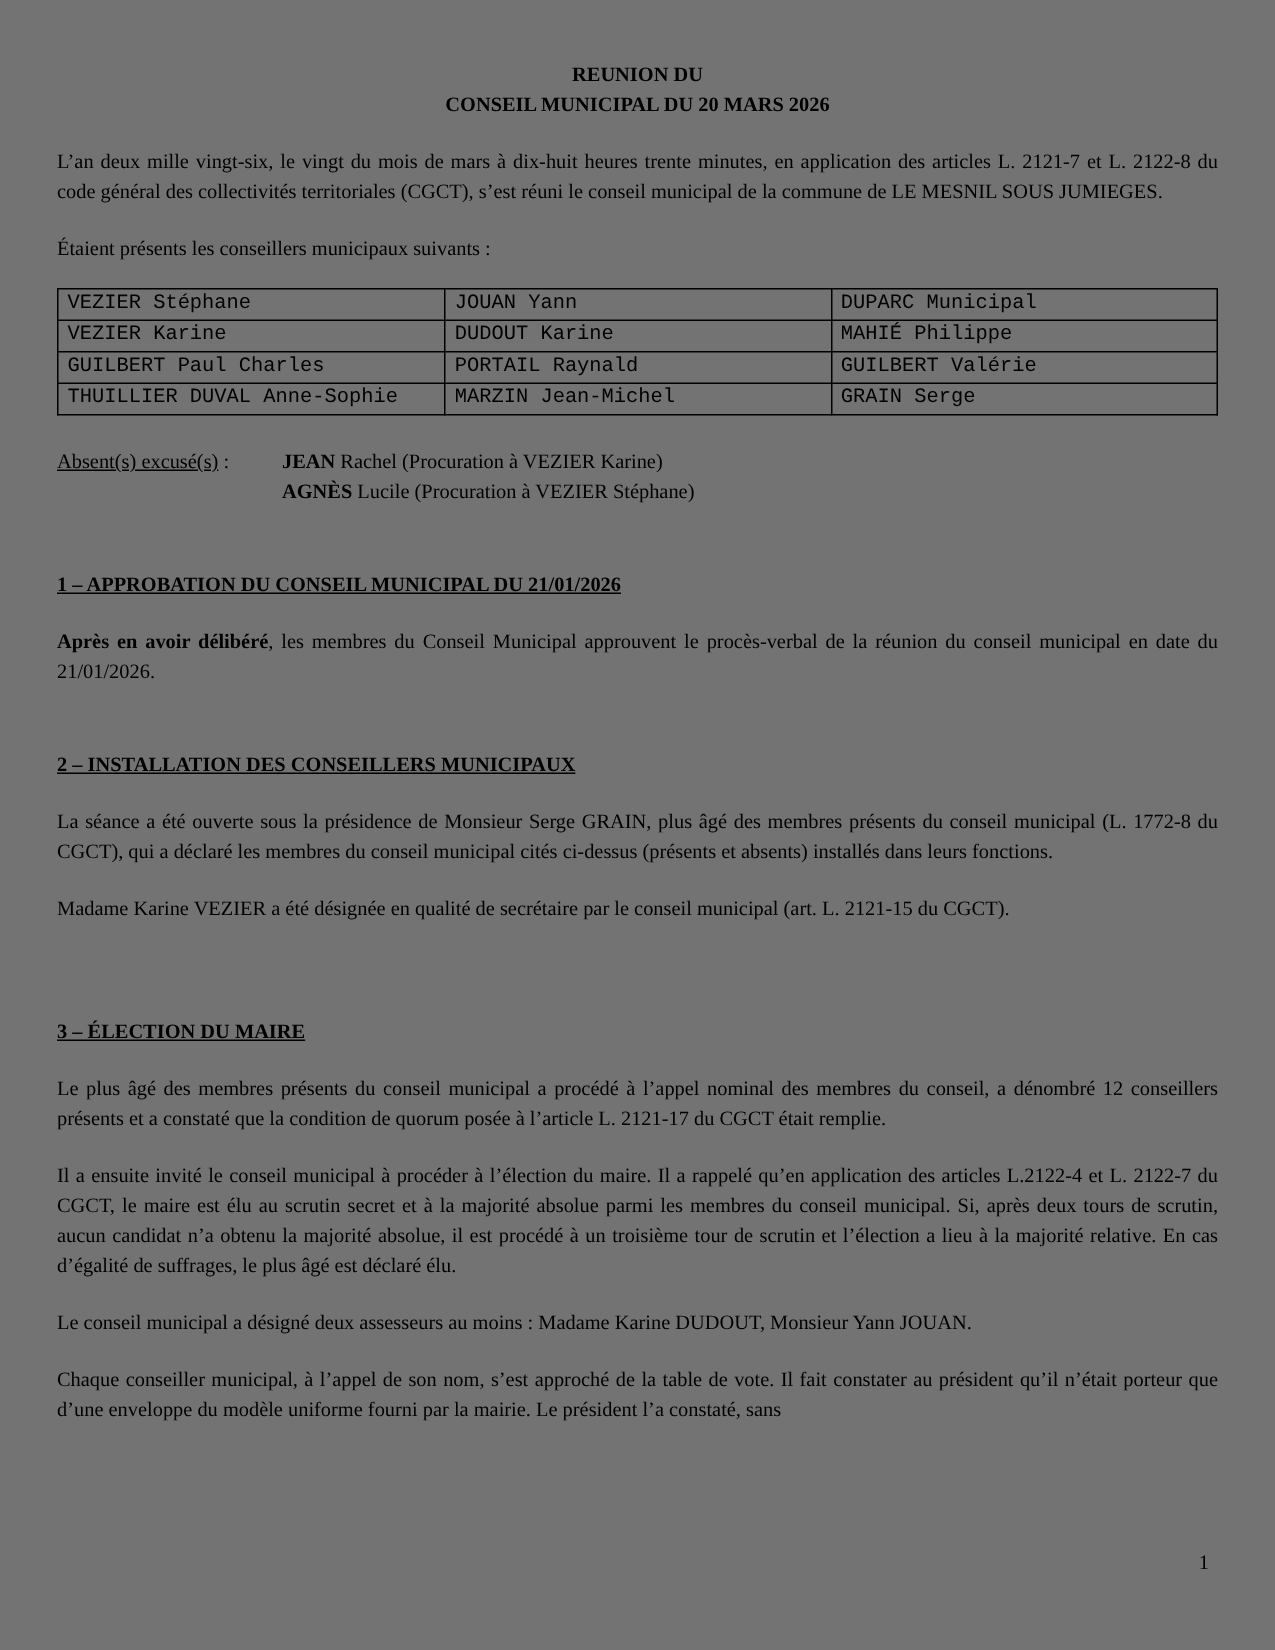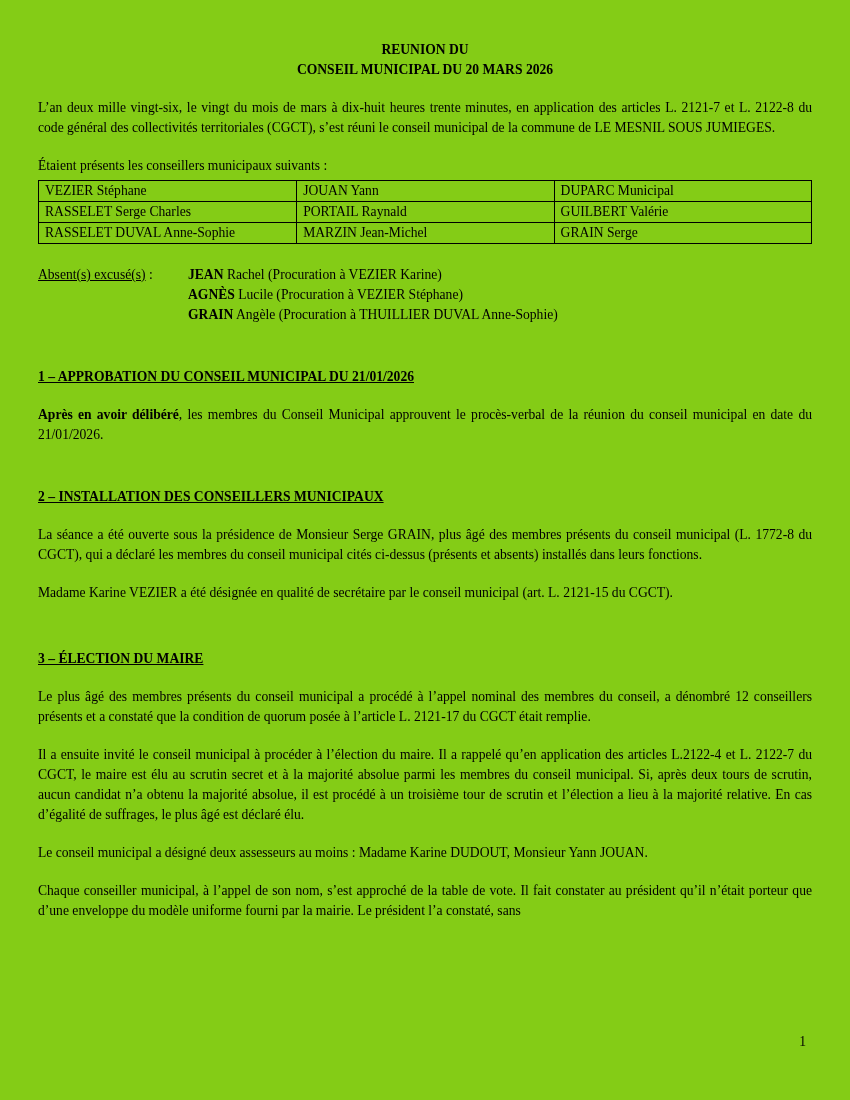--- a/index.html
+++ b/index.html
@@ -2,41 +2,42 @@
 <html><head>
 <meta charset="utf-8">
 <style>
   * { margin: 0; padding: 0; box-sizing: border-box; }
   html, body { background: #ffffff; }
   .page {
     width: 850px;
     height: 1100px;
     position: relative;
     margin: 0 auto;
-    background: #84cc16;
+    background: #737373;
     color: #000000;
     font-family: "Liberation Serif", serif;
     font-size: 13.6px;
     line-height: 20px;
     padding: 40px 38px 0 38px;
     overflow: hidden;
   }
   .doc-title {
     text-align: center;
     font-weight: bold;
   }
   p.body {
     text-align: justify;
     margin-top: 18px;
   }
   .gap-large { margin-top: 38px; }
   table.attendance {
     border-collapse: collapse;
     width: 100%;
-    margin-top: 4px;
+    margin-top: 16px;
+    font-family: Liberation Mono, monospace;
   }
   table.attendance td {
     border: 1px solid #000000;
     padding: 0 6px;
     height: 20.5px;
     vertical-align: middle;
   }
   table.attendance td.c1 { width: 33.4%; }
   table.attendance td.c2 { width: 33.3%; }
   table.attendance td.c3 { width: 33.3%; }
@@ -51,21 +52,21 @@
   .absents-label { text-decoration: underline; }
   .absent-line { white-space: nowrap; }
   .bold { font-weight: bold; }
   h2.sec {
     font-size: 13.6px;
     line-height: 20px;
     font-weight: bold;
     text-decoration: underline;
     margin-top: 42px;
   }
-  h2.sec3-gap { margin-top: 46px; }
+  h2.sec3-gap { margin-top: 62px; }
   .page-num {
     position: absolute;
     right: 44px;
     bottom: 48px;
     font-size: 13.6px;
   }
 </style>
 </head>
 <body>
 
@@ -81,38 +82,42 @@
   <p class="body">Étaient présents les conseillers municipaux suivants :</p>
 
   <table class="attendance">
     <tbody>
       <tr>
         <td class="c1">VEZIER Stéphane</td>
         <td class="c2">JOUAN Yann</td>
         <td class="c3">DUPARC Municipal</td>
       </tr>
       <tr>
-        <td class="c1">RASSELET Serge Charles</td>
+        <td class="c1">VEZIER Karine</td>
+        <td class="c2">DUDOUT Karine</td>
+        <td class="c3">MAHIÉ Philippe</td>
+      </tr>
+      <tr>
+        <td class="c1">GUILBERT Paul Charles</td>
         <td class="c2">PORTAIL Raynald</td>
         <td class="c3">GUILBERT Valérie</td>
       </tr>
       <tr>
-        <td class="c1">RASSELET DUVAL Anne-Sophie</td>
+        <td class="c1">THUILLIER DUVAL Anne-Sophie</td>
         <td class="c2">MARZIN Jean-Michel</td>
         <td class="c3">GRAIN Serge</td>
       </tr>
     </tbody>
   </table>
 
   <div class="absents">
     <div class="absents-label-wrap"><span class="absents-label">Absent(s) excusé(s)</span><span> :</span></div>
     <div class="absents-list">
       <div class="absent-line"><span class="bold">JEAN</span><span> Rachel (Procuration à VEZIER Karine)</span></div>
       <div class="absent-line"><span class="bold">AGNÈS</span><span> Lucile (Procuration à VEZIER Stéphane)</span></div>
-      <div class="absent-line"><span class="bold">GRAIN</span><span> Angèle (Procuration à THUILLIER DUVAL Anne-Sophie)</span></div>
     </div>
   </div>
 
   <h2 class="sec">1 – APPROBATION DU CONSEIL MUNICIPAL DU 21/01/2026</h2>
 
   <p class="body"><span class="bold">Après en avoir délibéré</span><span>, les membres du Conseil Municipal approuvent le procès-verbal de la réunion du conseil municipal en date du 21/01/2026.</span></p>
 
   <h2 class="sec">2 – INSTALLATION DES CONSEILLERS MUNICIPAUX</h2>
 
   <p class="body">La séance a été ouverte sous la présidence de Monsieur Serge GRAIN, plus âgé des membres présents du conseil municipal (L. 1772-8 du CGCT), qui a déclaré les membres du conseil municipal cités ci-dessus (présents et absents) installés dans leurs fonctions.</p>

